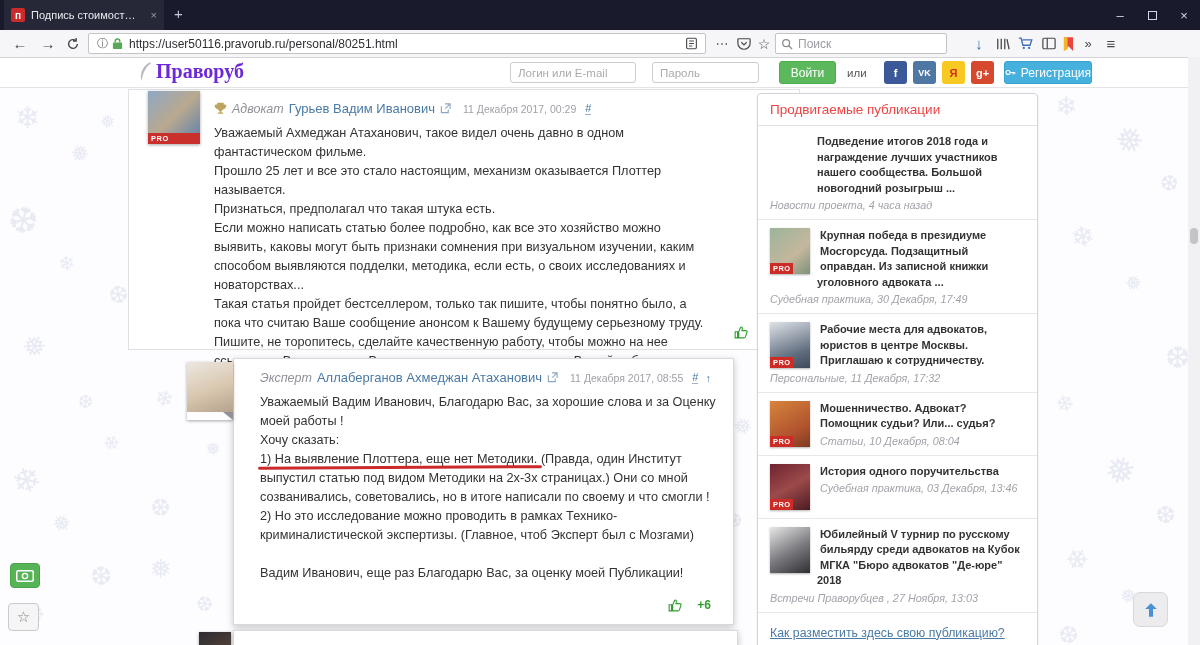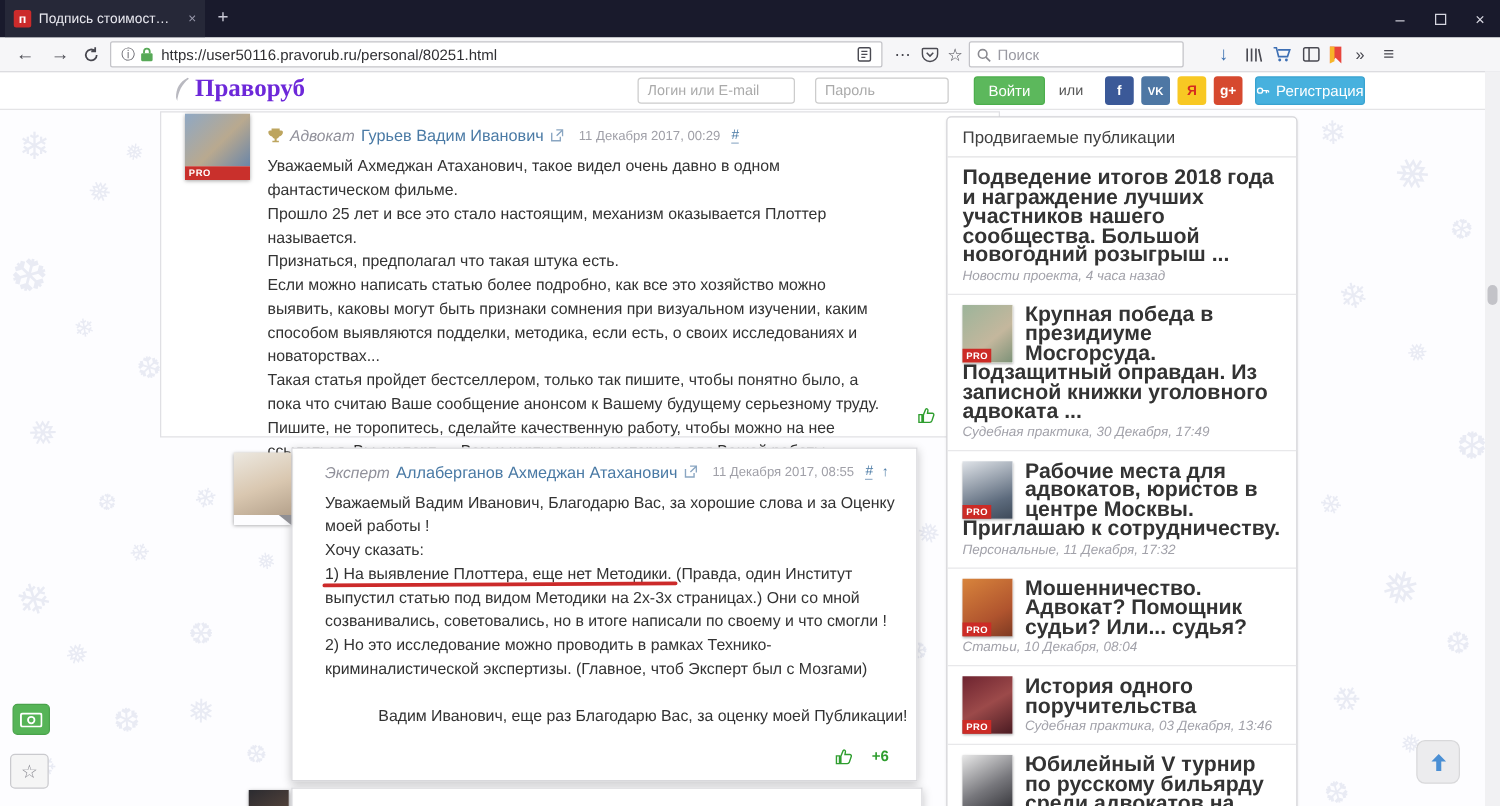--- a/index.html
+++ b/index.html
@@ -60,39 +60,39 @@
   #c1 .chead, #c1 .cbody { margin-left:85px; }
   #c2 .chead, #c2 .cbody { margin-left:26px; }
   .role { font-style:italic; font-size:12.5px; color:#90909a; }
   .author { font-size:13px; color:#4a7aa5; cursor:pointer; }
   .cdate { font-size:10.5px; color:#a0a0a8; margin-left:7px; }
   .hash { font-size:11px; color:#4a7aa5; border-bottom:1px dashed #9ab3cc; cursor:pointer; margin-left:4px; }
   .uplink { font-size:11px; color:#4a7aa5; cursor:pointer; margin-left:2px; }
   .cbody { margin-top:8px; font-size:12.7px; line-height:19px; color:#333; }
   #c1 .cbody { width:490px; }
   #c2 .cbody { width:466px; }
-  .gap-top { margin-top:19px;text-align:right; }
+  .gap-top { margin-top:19px; }
   .u-red { position:relative; }
   .u-red::after { content:""; position:absolute; left:-2px; right:-5px; bottom:-3px; height:3px; background:#cc2a2a; border-radius:2px; transform:rotate(-.35deg); }
   .likes { position:absolute; display:flex; align-items:center; gap:14px; color:#2f9e2f; font-size:12px; font-weight:600; cursor:pointer; }
   #c1 .likes { right:16px; bottom:10px; }
   #c2 .likes { right:22px; bottom:12px; }
 
   
   #sidebar { position:absolute; left:757px; top:5px; width:281px; background:#fff; border:1px solid #d4d4d8; border-radius:4px; box-shadow:0 1px 2px rgba(0,0,0,.08); }
-  .sb-title { padding:8px 12px; font-size:13.5px; color:#404040; border-bottom:1px solid #e2e2e4; }
+  .sb-title { padding:8px 12px; font-size:13.5px; color:#ef4444; border-bottom:1px solid #e2e2e4; }
   .sb-item { padding:8px 12px; border-bottom:1px solid #e8e8ea; overflow:hidden; cursor:pointer; }
   .sb-av { float:left; width:40px; height:46px; margin-right:10px; position:relative; box-shadow:0 1px 2px rgba(0,0,0,.3); }
   .pro-badge { position:absolute; left:0; bottom:0; background:#cc2b26; color:#fff; font-size:7.5px; font-weight:bold; padding:1px 3px; letter-spacing:.4px; }
   .g1 { background:linear-gradient(140deg,#9cb49a 0%,#c4b79d 60%,#7d9278 100%); }
   .g2 { background:linear-gradient(160deg,#dfe3e8 0%,#5d6b7d 70%,#3e4a59 100%); }
   .g3 { background:linear-gradient(150deg,#d8843c 0%,#b0542e 65%,#7e3a22 100%); }
   .g4 { background:linear-gradient(150deg,#6e2430 0%,#9c4a4a 50%,#4a1b22 100%); }
   .g5 { background:linear-gradient(150deg,#e8e8e8 0%,#77777c 55%,#2e2e33 100%); }
-  .sb-t { font-size:17px; font-weight:bold; color:#333; line-height:15.5px; }
+  .sb-t { font-size:11px; font-weight:bold; color:#333; line-height:15.5px;margin-left:47px; }
   .sb-m { font-size:10.8px; font-style:italic; color:#a2a2aa; margin-top:3px; }
   .sb-foot { padding:10px 12px; }
   .sb-foot a { font-size:12.3px; color:#4a7aa5; text-decoration:underline; cursor:pointer; }
 
   
   #moneybtn { position:absolute; left:10px; top:475px; width:30px; height:25px; background:#56b457; border:1px solid #4aa24b; border-radius:4px; display:flex; align-items:center; justify-content:center; cursor:pointer; }
   #starbtn { position:absolute; left:8px; top:515px; width:31px; height:28px; background:#f5f5f5; border:1px solid #cacace; border-radius:4px; display:flex; align-items:center; justify-content:center; color:#85858d; font-size:15px; cursor:pointer; }
   #scrolltop { position:absolute; left:1133px; top:504px; width:35px; height:35px; background:#ececee; border:1px solid #d8d8da; border-radius:7px; display:flex; align-items:center; justify-content:center; cursor:pointer; }
   #sbtrack { position:absolute; left:1188px; top:57px; width:12px; height:588px; background:#f1f1f3; }
   #sbthumb { position:absolute; left:2px; top:171px; width:8px; height:16px; background:#c3c3c8; border-radius:4px; }

